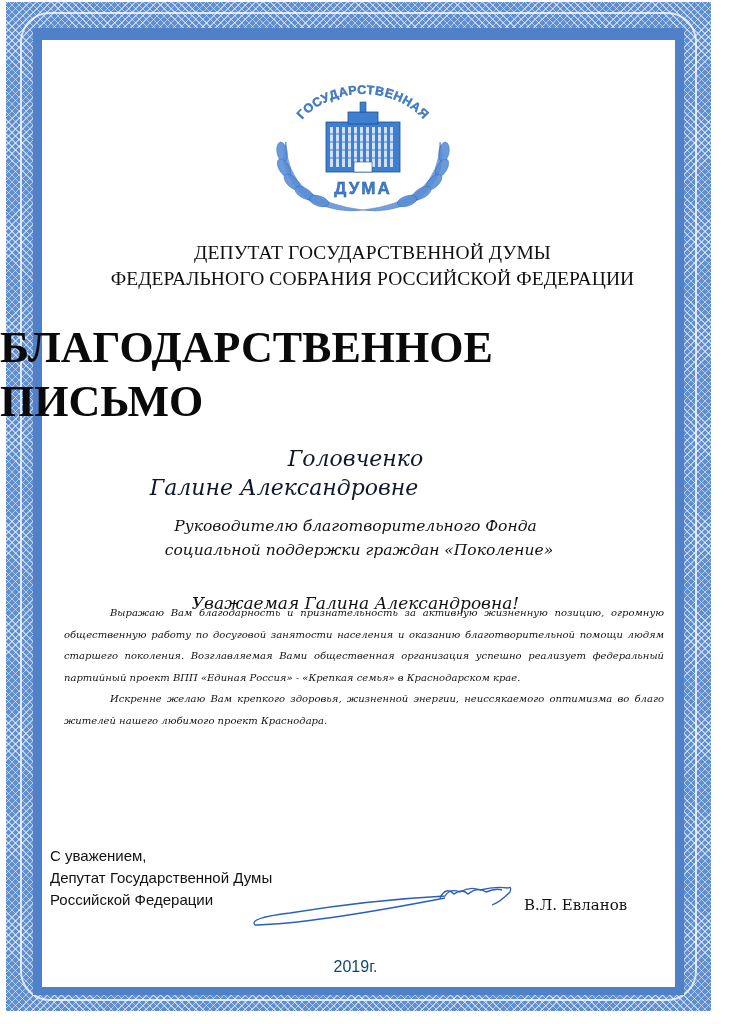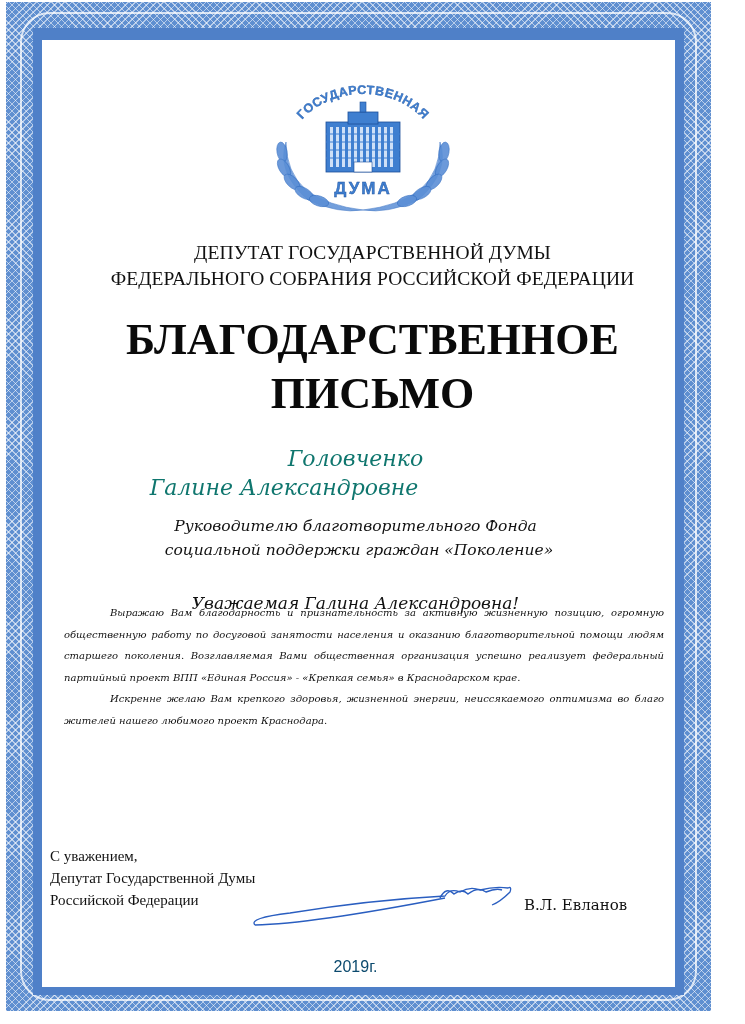--- a/index.html
+++ b/index.html
@@ -28,44 +28,44 @@
       background: #ffffff;
     }
     .emblem {
       position: absolute; left: 268px; top: 82px; width: 190px; height: 130px;
     }
     .heading-sub {
       position: absolute; left: 0; right: 0; text-align: center;
       font-family: "Liberation Serif", serif; font-size: 19.5px; letter-spacing: 0.1px; color: #111;
     }
     .title {
-      position: absolute; left: 0; right: 0; text-align: center;
-      font-family: "Liberation Serif", serif; font-weight: bold; font-size: 44px; color: #0a0a0a; line-height: 1;
+      position: absolute; left: 0; right: 0; 
+      font-family: "Liberation Serif", serif; font-weight: bold; font-size: 44px; color: #0a0a0a; line-height: 1; margin-top: 8px;
     }
     .name {
       position: absolute; left: 0; right: 0; text-align: center;
-      font-family: "DejaVu Serif", serif; font-style: italic; font-size: 22px; color: #0f766e;
+      font-family: "DejaVu Serif", serif; font-style: italic; font-size: 22px; color: #0f172a;
     }
     .role {
       position: absolute; left: 0; right: 0; text-align: center;
       font-family: "DejaVu Serif", serif; font-style: italic; font-size: 15.5px; color: #111;
     }
     .greeting {
       position: absolute; left: 0; right: 0; text-align: center;
       font-family: "DejaVu Serif", serif; font-style: italic; font-size: 17px; color: #111; margin-top: 16px;
     }
     .body-text {
       position: absolute; left: 52px; width: 600px;
       font-family: "DejaVu Serif", serif; font-style: italic; font-size: 10px; line-height: 21.5px;
       text-align: justify; color: #111; margin-left: 12px;
     }
     .body-text p { margin: 0; text-indent: 46px; }
     .sign-block {
       position: absolute; left: 50px; top: 845px;
-      font-family: Liberation Serif, serif; font-size: 15px; line-height: 22px; color: #111;
+      font-family: Liberation Sans, sans-serif; font-size: 15px; line-height: 22px; color: #111;
     }
     .signer {
       position: absolute; left: 524px; top: 896px;
       font-family: "DejaVu Serif", serif; font-size: 15px; color: #111;
     }
     .year {
       position: absolute; left: 0; width: 711px; top: 958px; text-align: center;
       font-family: Liberation Sans, sans-serif; font-size: 16px; color: #0c4a6e;
     }
     .signature { position: absolute; left: 250px; top: 880px; width: 270px; height: 50px; }

